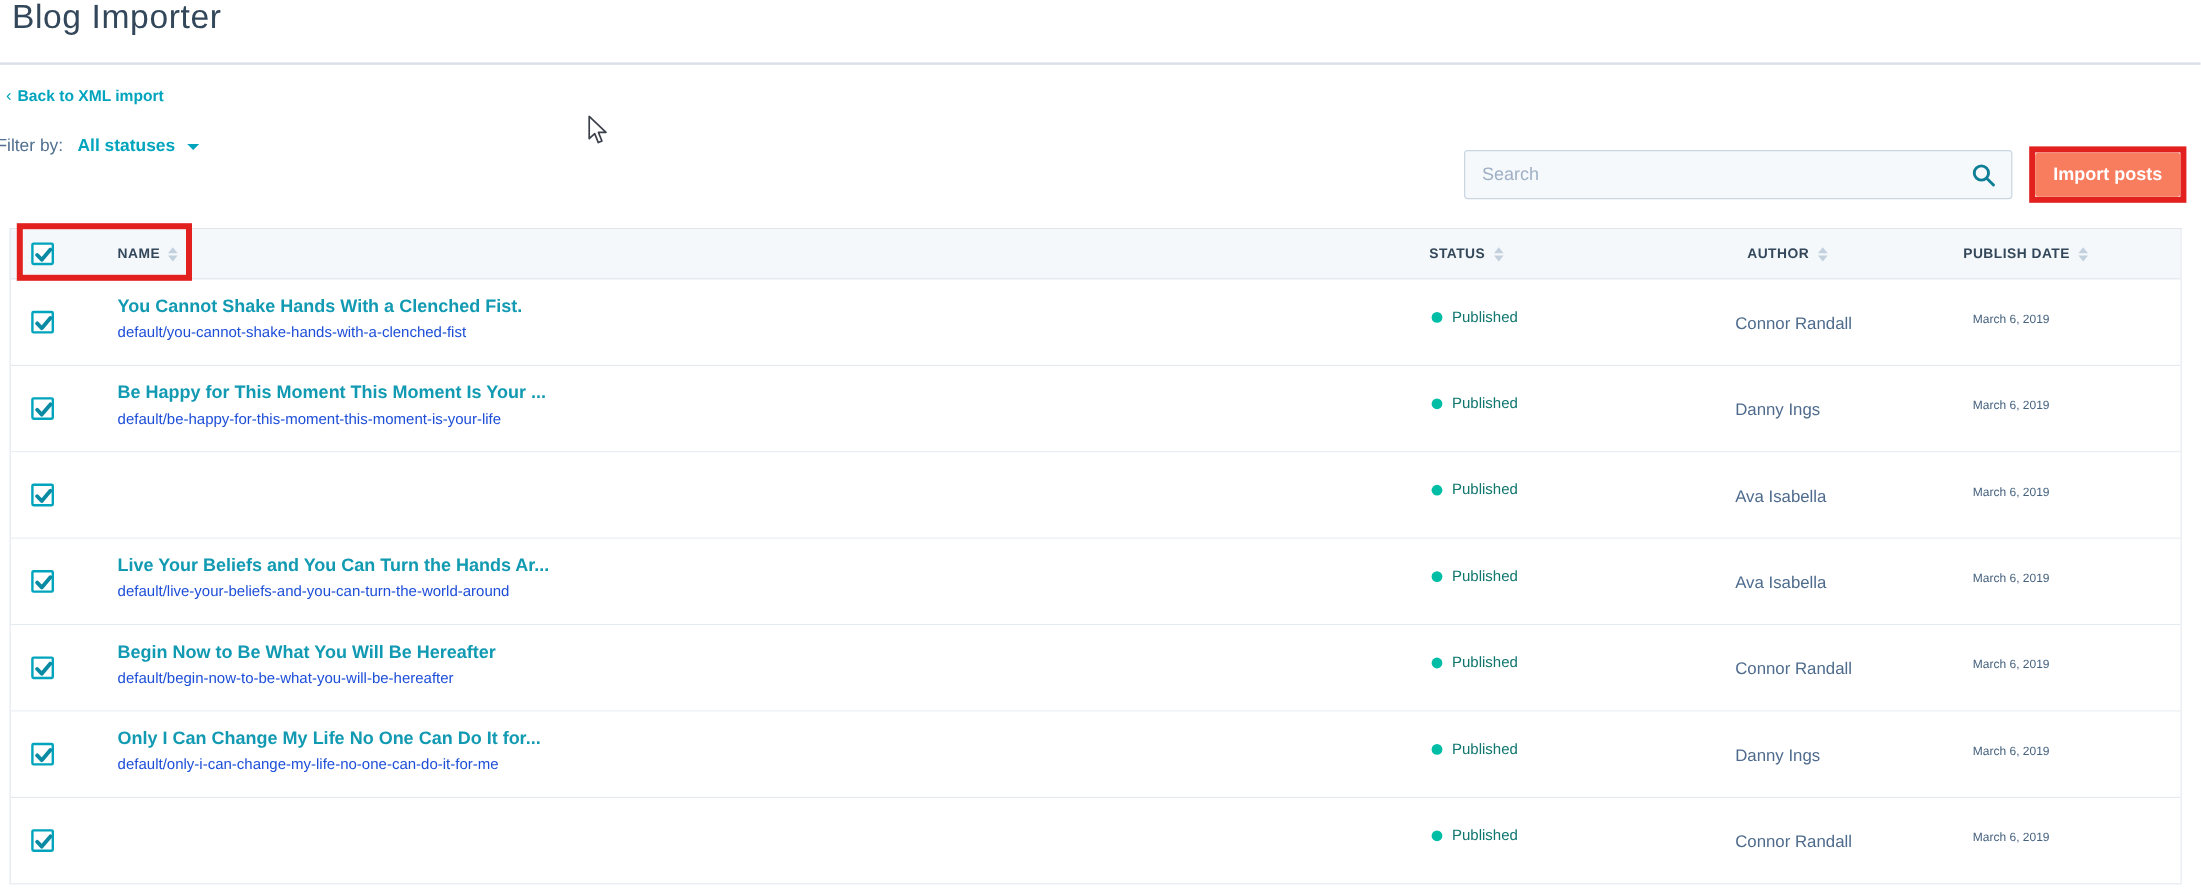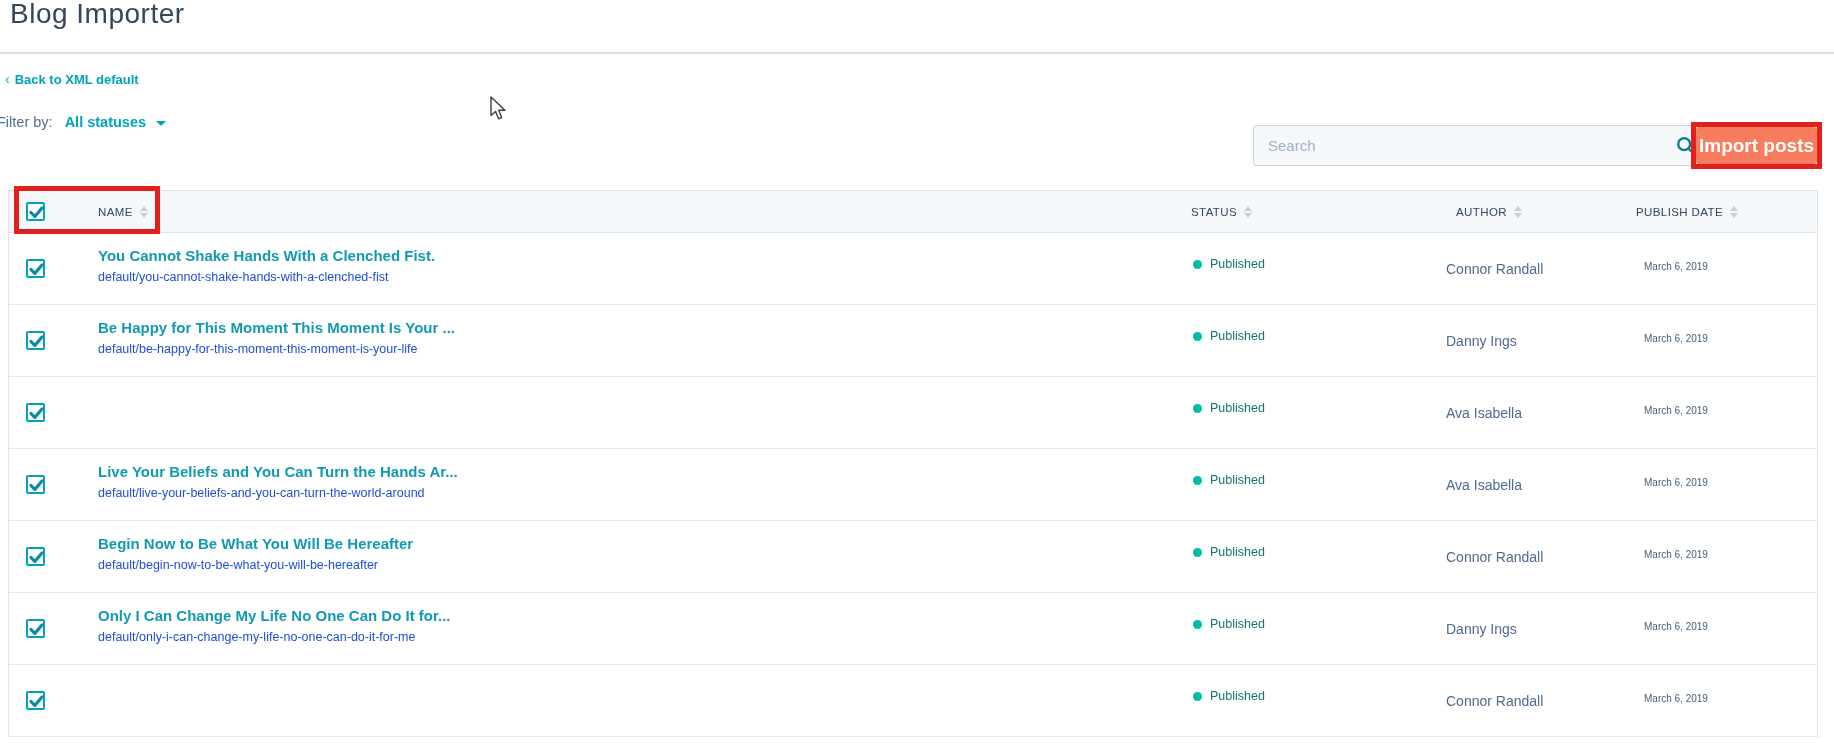--- a/index.html
+++ b/index.html
@@ -14,38 +14,38 @@
   .back-link { position:absolute; left:5px; top:71px; font-size:13px; font-weight:700;
     color:#00a4bd; cursor:pointer; }
   .back-link .chev { font-weight:400; margin-right:5px; font-size:14px; }
 
   .filter-wrap { position:absolute; left:-3px; top:114px; font-size:14.5px; color:#516f90; }
   .filter-value { color:#00a4bd; font-weight:700; margin-left:8px; cursor:pointer; }
   .caret-down { display:inline-block; width:0; height:0; margin-left:6px; vertical-align:middle;
     border-left:5px solid transparent; border-right:5px solid transparent; border-top:5px solid #00a4bd; }
 
   .search-box { position:absolute; left:1220px; top:125px; width:457px; height:41px;
-    border:1px solid #cbd6e2; border-radius:3px; background:#f6f9fb;margin-left:33px; }
+    border:1px solid #cbd6e2; border-radius:3px; background:#f6f9fb; }
   .search-box input { position:absolute; left:0; top:0; width:100%; height:100%;
     border:none; outline:none; background:transparent; padding:0 44px 0 14px;
     font-size:15px; color:#33475b; font-family:"Liberation Sans", sans-serif; }
   .search-box input::placeholder { color:#9fb0c5; opacity:1; }
   .search-icon { position:absolute; right:12px; top:9px; width:22px; height:22px; cursor:pointer; }
 
   .import-annotation { position:absolute; left:1691px; top:122px; width:131px; height:47px;
     border:5px solid #e2201d; }
   .import-btn { position:absolute; left:0; top:0; width:121px; height:37px;
-    background:#f87c5e; color:#fff; font-size:19px; font-weight:700;
+    background:#f87c5e; color:#fff; font-size:15px; font-weight:700;
     border:none; border-radius:3px; cursor:pointer; font-family:"Liberation Sans", sans-serif; }
 
   .table { position:absolute; left:8px; top:190px; width:1810px;
     border:1px solid #dfe5ed; border-bottom:none; background:#fff; }
   .thead { position:relative; height:42px; background:#f5f8fa; border-bottom:1px solid #dfe5ed; }
   .th { position:absolute; top:0; height:42px; display:flex; align-items:center;
-    font-size:11.5px; font-weight:400; color:#33475b; letter-spacing:0.4px; cursor:pointer; }
+    font-size:11.5px; font-weight:700; color:#33475b; letter-spacing:0.4px; cursor:pointer; }
   .sort-icon { display:inline-flex; flex-direction:column; gap:2px; margin-left:7px; }
   .sort-icon .up { width:0; height:0; border-left:4px solid transparent; border-right:4px solid transparent; border-bottom:5px solid #c3d0de; }
   .sort-icon .dn { width:0; height:0; border-left:4px solid transparent; border-right:4px solid transparent; border-top:5px solid #c3d0de; }
 
   .row { position:relative; height:72px; border-bottom:1px solid #e5eaf0; background:#fff; }
 
   .cb { position:absolute; left:17px; width:19px; height:19px; border:2px solid #00a4bd;
     border-radius:2px; background:#fff; cursor:pointer; }
   .cb svg { position:absolute; left:1px; top:2px; }
   .thead .cb { top:11px; }
@@ -72,21 +72,21 @@
 </style>
 </head>
 <body>
 
 <div class="stage">
 
   <div class="page-title">Blog Importer</div>
   <div class="top-divider"></div>
 
   <div class="back-link">
-    <span class="chev">‹</span><span>Back to XML default</span>
+    <span class="chev">‹</span><span>Back to XML import</span>
   </div>
 
   <div class="filter-wrap">
     <span>Filter by:</span>
     <span class="filter-value">
       <span>All statuses</span>
       <span class="caret-down"></span>
     </span>
   </div>
 

